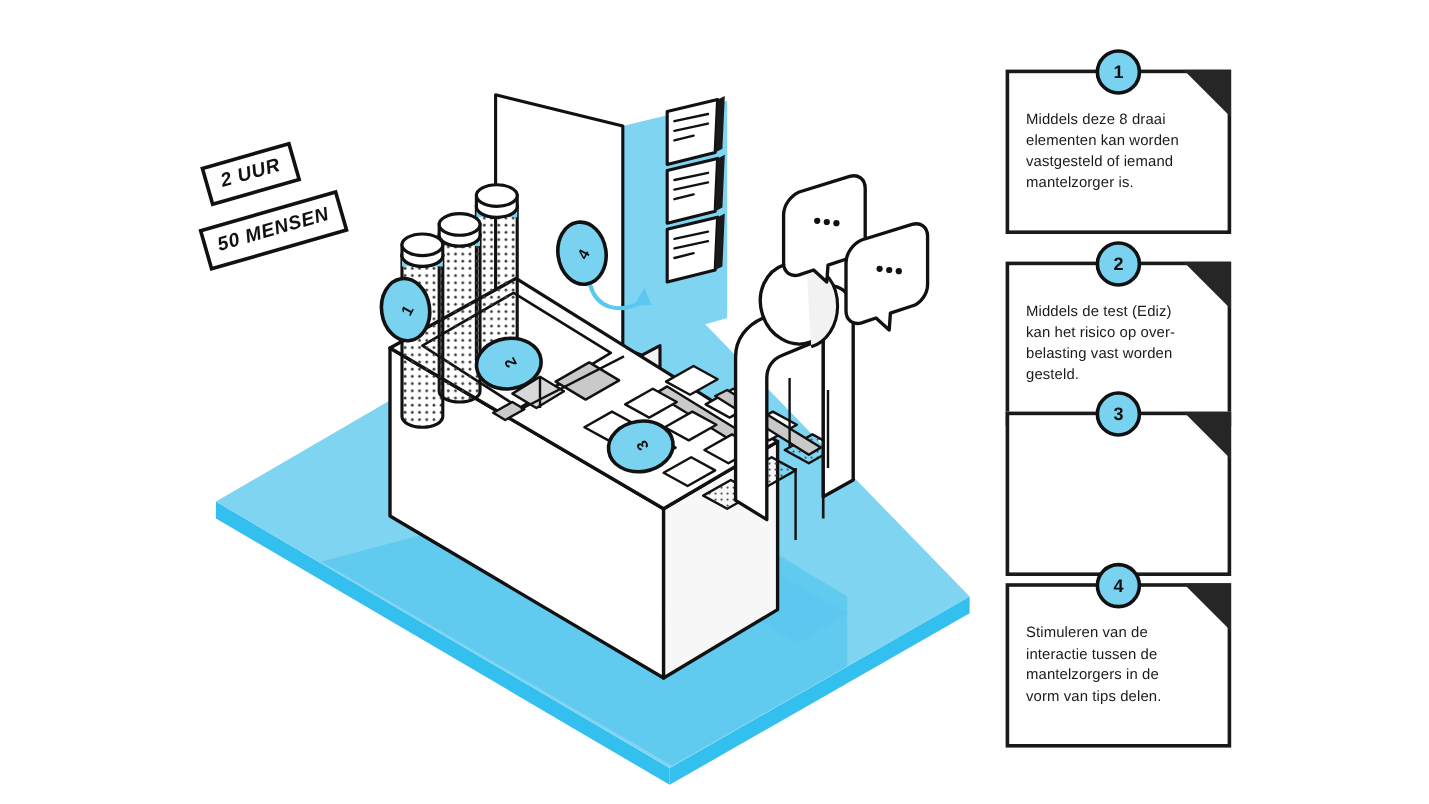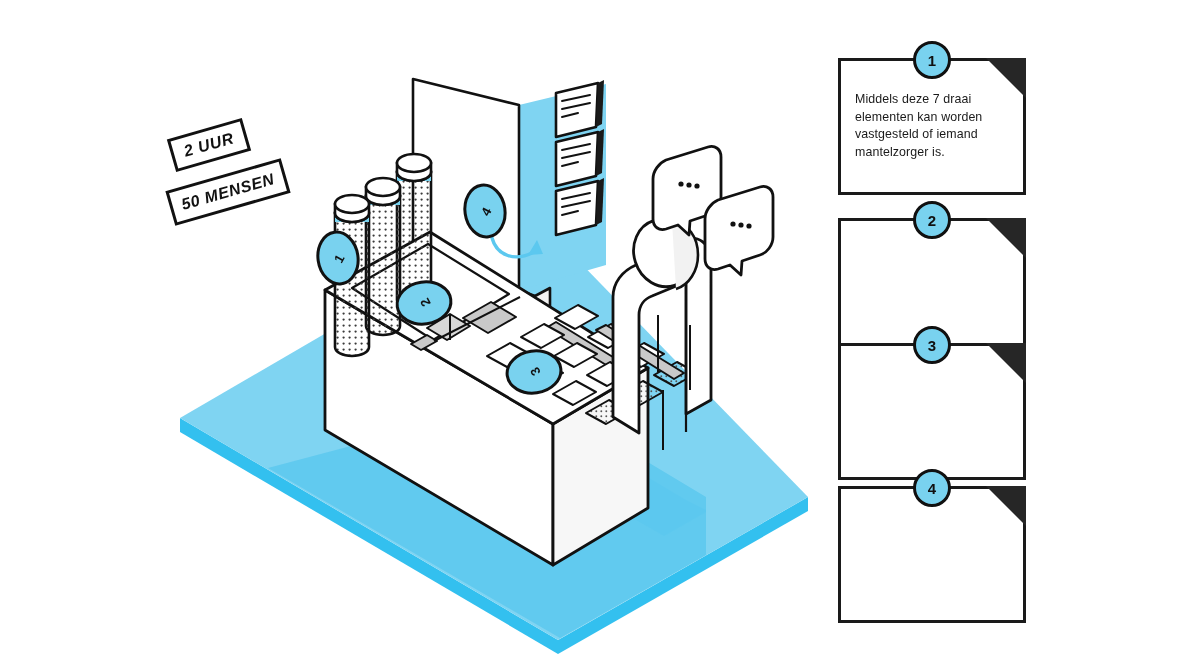--- a/index.html
+++ b/index.html
@@ -261,41 +261,49 @@
     <span>50 MENSEN</span>
   </div>
 
   <div class="callouts">
 
     <div class="callout" style="top:18px;height:137px;">
       <div class="fold"></div>
       <div class="badge">
         <span>1</span>
       </div>
-      <div class="body">Middels deze 7 draai
+      <div class="body">Middels deze 8 draai
 elementen kan worden
 vastgesteld of iemand
 mantelzorger is.</div>
     </div>
 
     <div class="callout" style="top:178px;height:137px;">
       <div class="fold"></div>
       <div class="badge">
         <span>2</span>
       </div>
+      <div class="body">Middels de test (Ediz)
+kan het risico op over-
+belasting vast worden
+gesteld.</div>
     </div>
 
     <div class="callout" style="top:303px;height:137px;">
       <div class="fold"></div>
       <div class="badge">
         <span>3</span>
       </div>
     </div>
 
     <div class="callout" style="top:446px;height:137px;">
       <div class="fold"></div>
       <div class="badge">
         <span>4</span>
       </div>
+      <div class="body">Stimuleren van de
+interactie tussen de
+mantelzorgers in de
+vorm van tips delen.</div>
     </div>
 
   </div>
 </div>
 
 </body></html>

